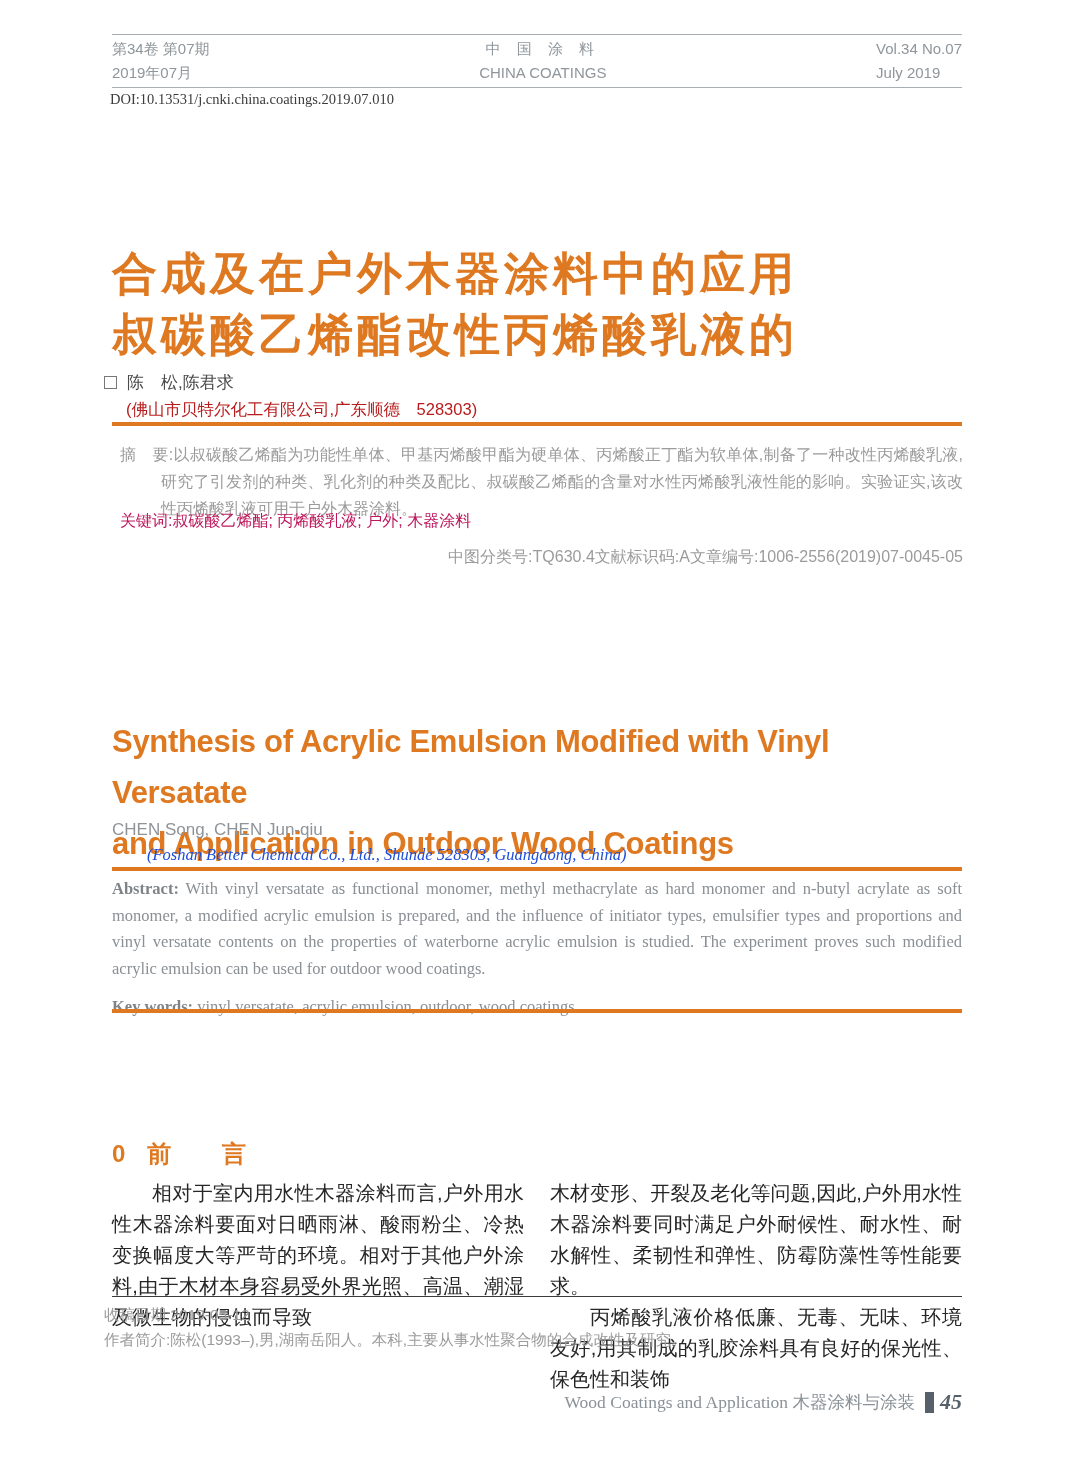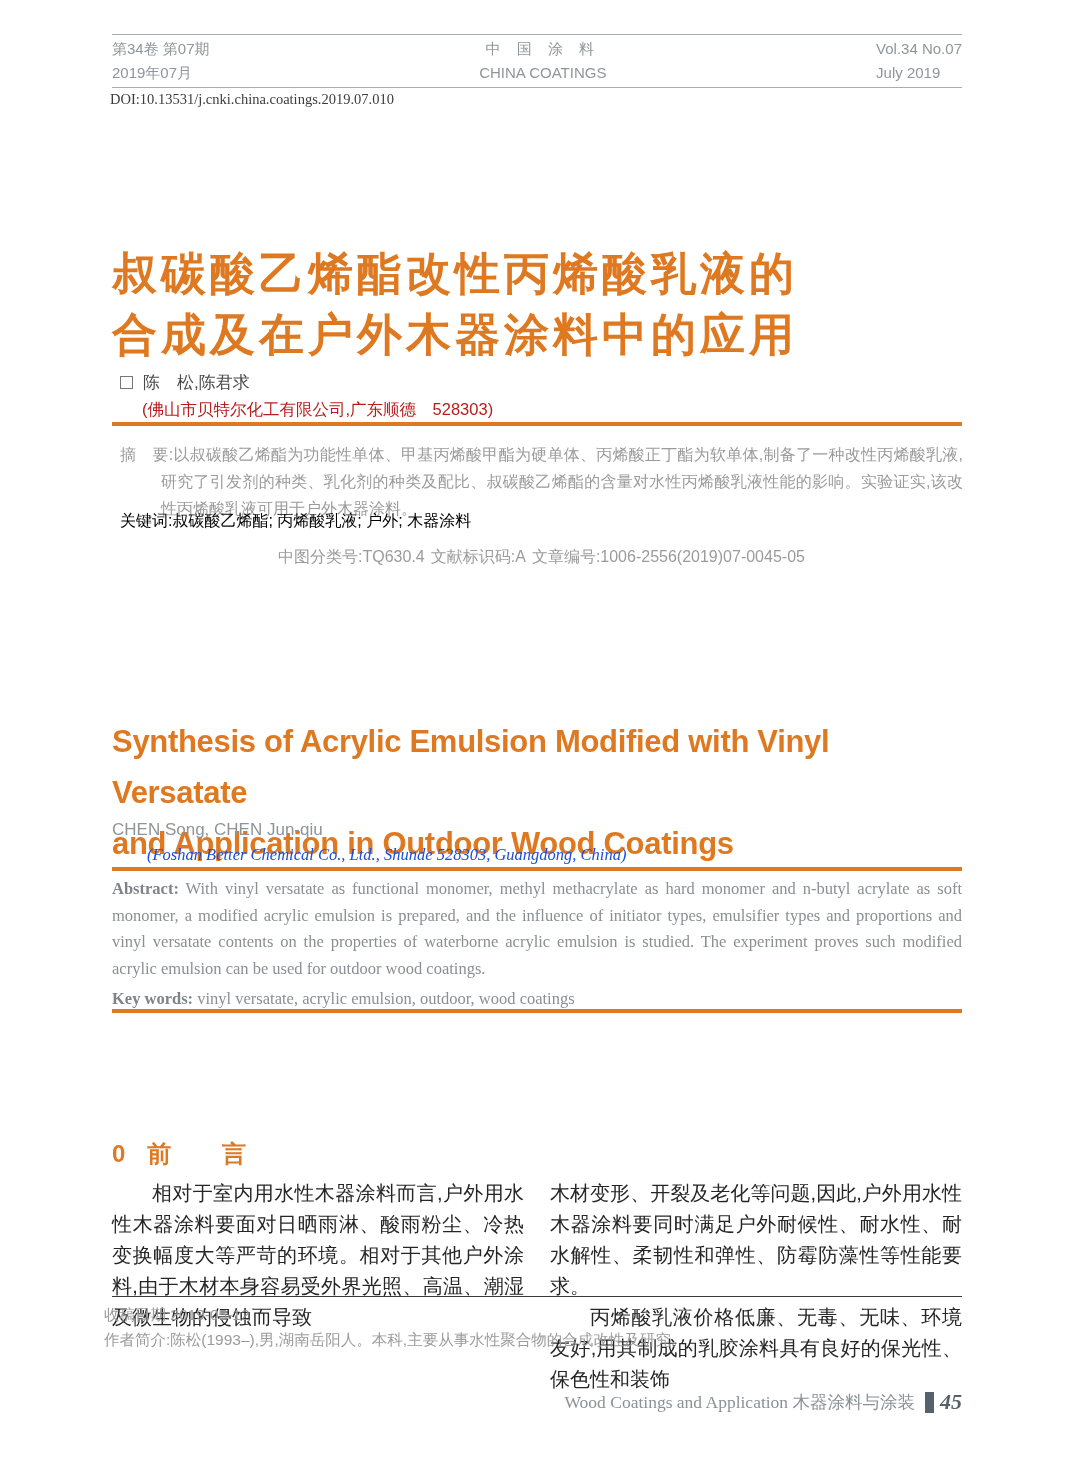--- a/index.html
+++ b/index.html
@@ -36,21 +36,21 @@
 
   
   .title-cn {
     position: absolute; top: 243px; left: 112px; width: 850px;
     color: #de7921; font-size: 45px; font-weight: bold;
     line-height: 61px; letter-spacing: 4px;
   }
 
   
   .authors-cn {
-    position: absolute; top: 371px; left: 120px; width: 850px;
+    position: absolute; top: 371px; left: 104px; width: 850px;
     color: #4a4a4a; font-size: 17px;
   }
   .authors-cn .names-row { display: flex; align-items: center; }
   .checkbox {
     display: inline-block; width: 13px; height: 13px;
     border: 1.5px solid #777; margin-right: 10px;
   }
   .authors-cn .affiliation { margin-left: 22px; margin-top: 5px; font-size: 16.5px; color: #b91c1c; }
 
   .orange-rule { position: absolute; left: 112px; width: 850px; height: 4px; background: #de7921; }
@@ -60,26 +60,26 @@
 
   
   .abstract-cn {
     position: absolute; top: 441px; left: 120px; width: 843px;
     color: #9b9b9b; font-size: 16px; line-height: 27px;
     text-align: justify;
     padding-left: 41px; text-indent: -41px;
   }
   .keywords-cn {
     position: absolute; top: 511px; left: 120px; width: 843px;
-    color: #000000; font-size: 16px;
+    color: #be185d; font-size: 16px;
   }
   .classification {
     position: absolute; top: 547px; left: 120px; width: 843px;
-    display: flex; justify-content: center;
-    color: #9b9b9b; font-size: 16px; gap: 6px;
+    display: flex; justify-content: flex-end;
+    color: #9b9b9b; font-size: 16px;
   }
 
   
   .title-en {
     position: absolute; top: 716px; left: 112px; width: 860px;
     color: #de7921; font-size: 31px; font-weight: bold;
     line-height: 51px; letter-spacing: -0.3px;
   }
 
   .authors-en {
@@ -93,21 +93,21 @@
   }
 
   
   .abstract-en {
     position: absolute; top: 876px; left: 112px; width: 850px;
     font-family: "Liberation Serif", serif;
     color: #8a8f94; font-size: 16.5px; line-height: 26.5px;
     text-align: justify;
   }
   .abstract-en .label, .keywords-en .label { font-weight: bold; color: #7e8388; }
-  .keywords-en { font-family: "Liberation Serif", serif; color: #8a8f94; font-size: 16.5px; margin-top: 4px; }
+  .keywords-en { font-family: "Liberation Serif", serif; color: #8a8f94; font-size: 16.5px; margin-top: 12px; }
 
   
   .section-heading {
     position: absolute; top: 1138px; left: 112px;
     color: #de7921; font-size: 24px; font-weight: bold;
   }
   .section-heading .num { margin-right: 22px; }
   .section-heading .txt { letter-spacing: 22px; }
 
   .body-columns {
@@ -156,22 +156,22 @@
     </div>
     <div class="col right">
       <div>Vol.34  No.07</div>
       <div>July 2019</div>
     </div>
   </div>
   <div class="hrule bottom"></div>
   <div class="doi">DOI:10.13531/j.cnki.china.coatings.2019.07.010</div>
 
   <h1 class="title-cn">
+    <span style="display:block">合成及在户外木器涂料中的应用</span>
     <span style="display:block">叔碳酸乙烯酯改性丙烯酸乳液的</span>
-    <span style="display:block">合成及在户外木器涂料中的应用</span>
   </h1>
 
   <div class="authors-cn">
     <div class="names-row">
       <span class="checkbox"></span>
       <span>陈　松,陈君求</span>
     </div>
     <div class="affiliation">(佛山市贝特尔化工有限公司,广东顺德　528303)</div>
   </div>
 

